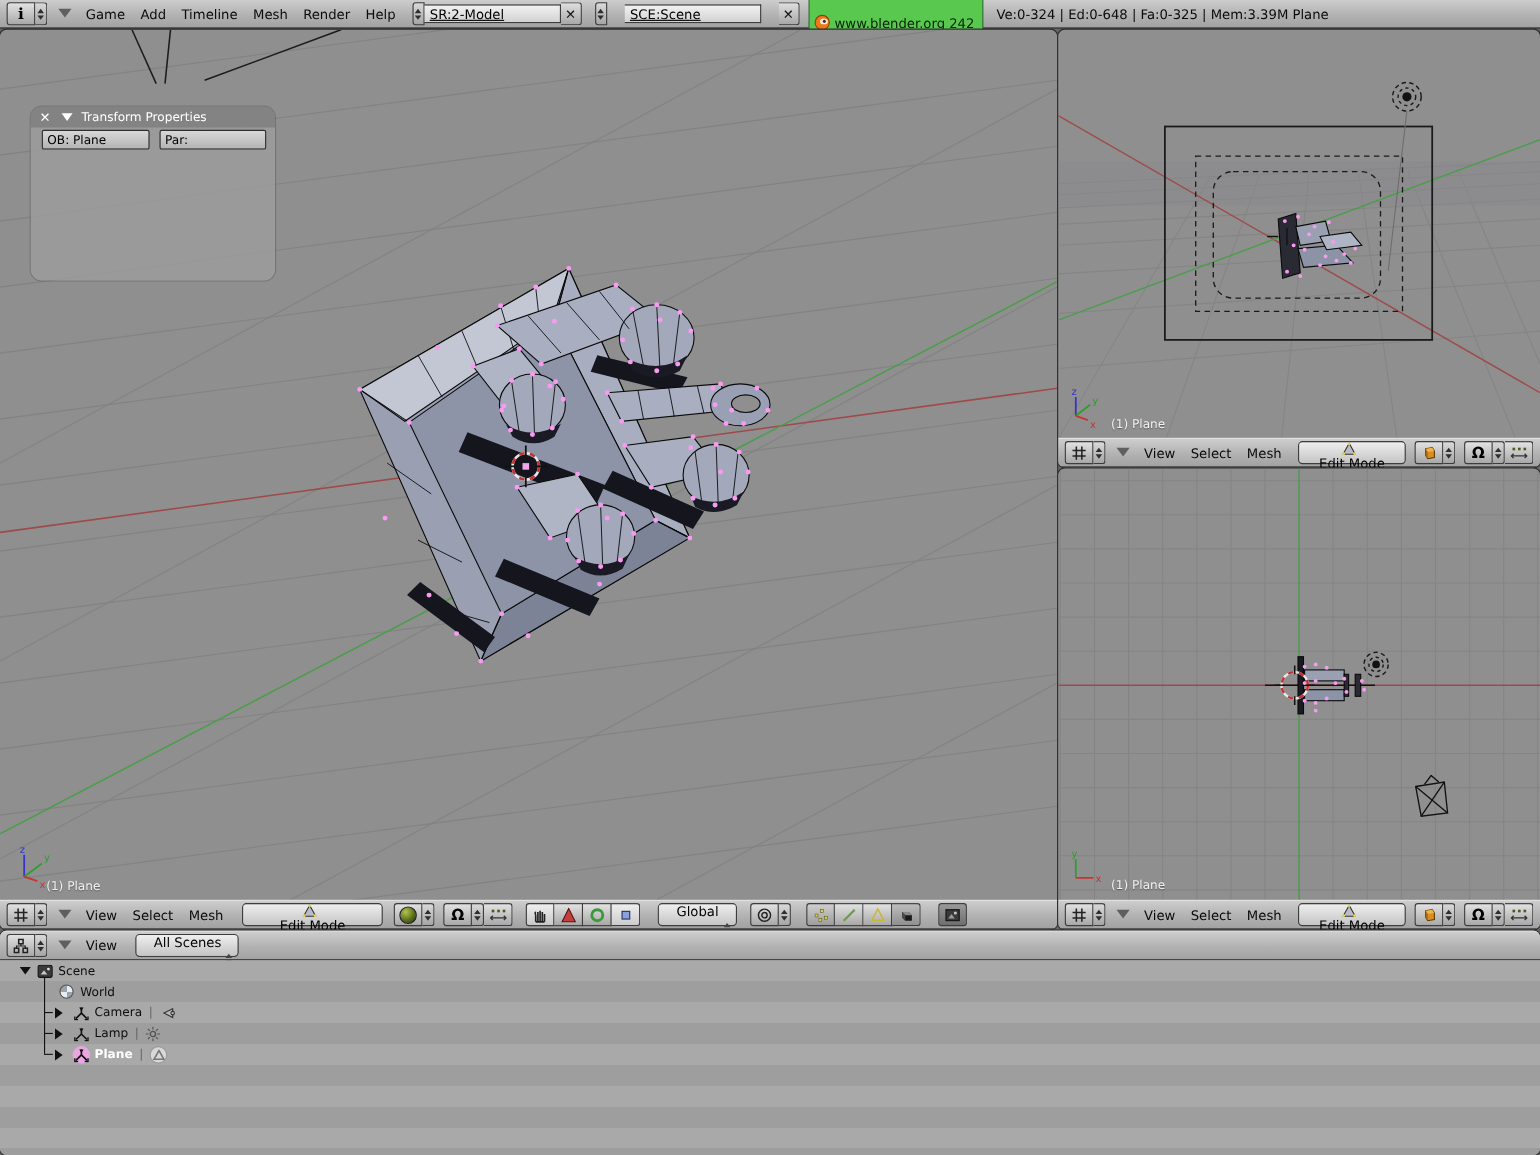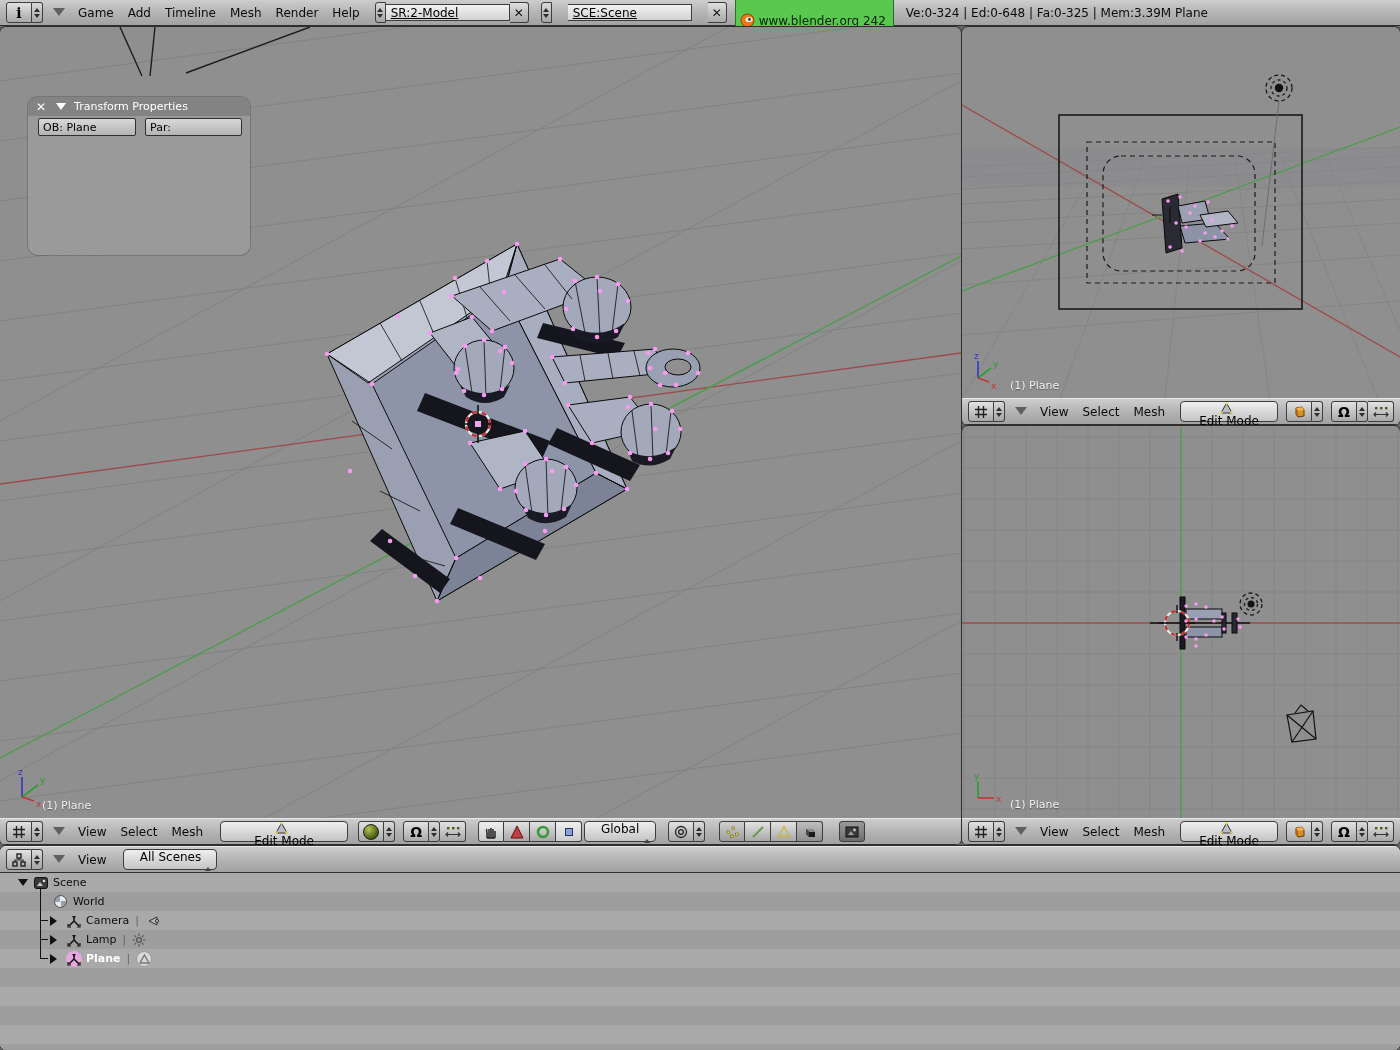--- a/index.html
+++ b/index.html
@@ -313,21 +313,21 @@
         <svg width="14" height="14" viewBox="0 0 14 14">
             <circle cx="7" cy="7" r="5" fill="none" stroke="#3a9a3a" stroke-width="2.6"></circle>
           </svg>
       </span>
       <span class="ibtn" style="border-radius:0 3px 3px 0;border-left:none;background:linear-gradient(180deg,#efefef,#cccccc);">
         <svg width="12" height="12" viewBox="0 0 12 12">
             <rect x="2.5" y="2.5" width="7" height="7" fill="#8aa2dc" stroke="#23335c"></rect>
           </svg>
       </span>
     </div>
-    <div class="dd" style="width:72px;margin-left:2px;">
+    <div class="dd" style="width:72px;margin-left:16px;">
       <span>Global</span>
       <span class="arr">
           <i class="up"></i>
           <i class="dn"></i>
         </span>
     </div>
     <div class="bgrp" style="margin-left:12px;">
       <span class="ibtn">
         <svg width="14" height="14" viewBox="0 0 14 14">
             <circle cx="7" cy="7" r="5.5" fill="none" stroke="#222" stroke-width="1.3"></circle>

